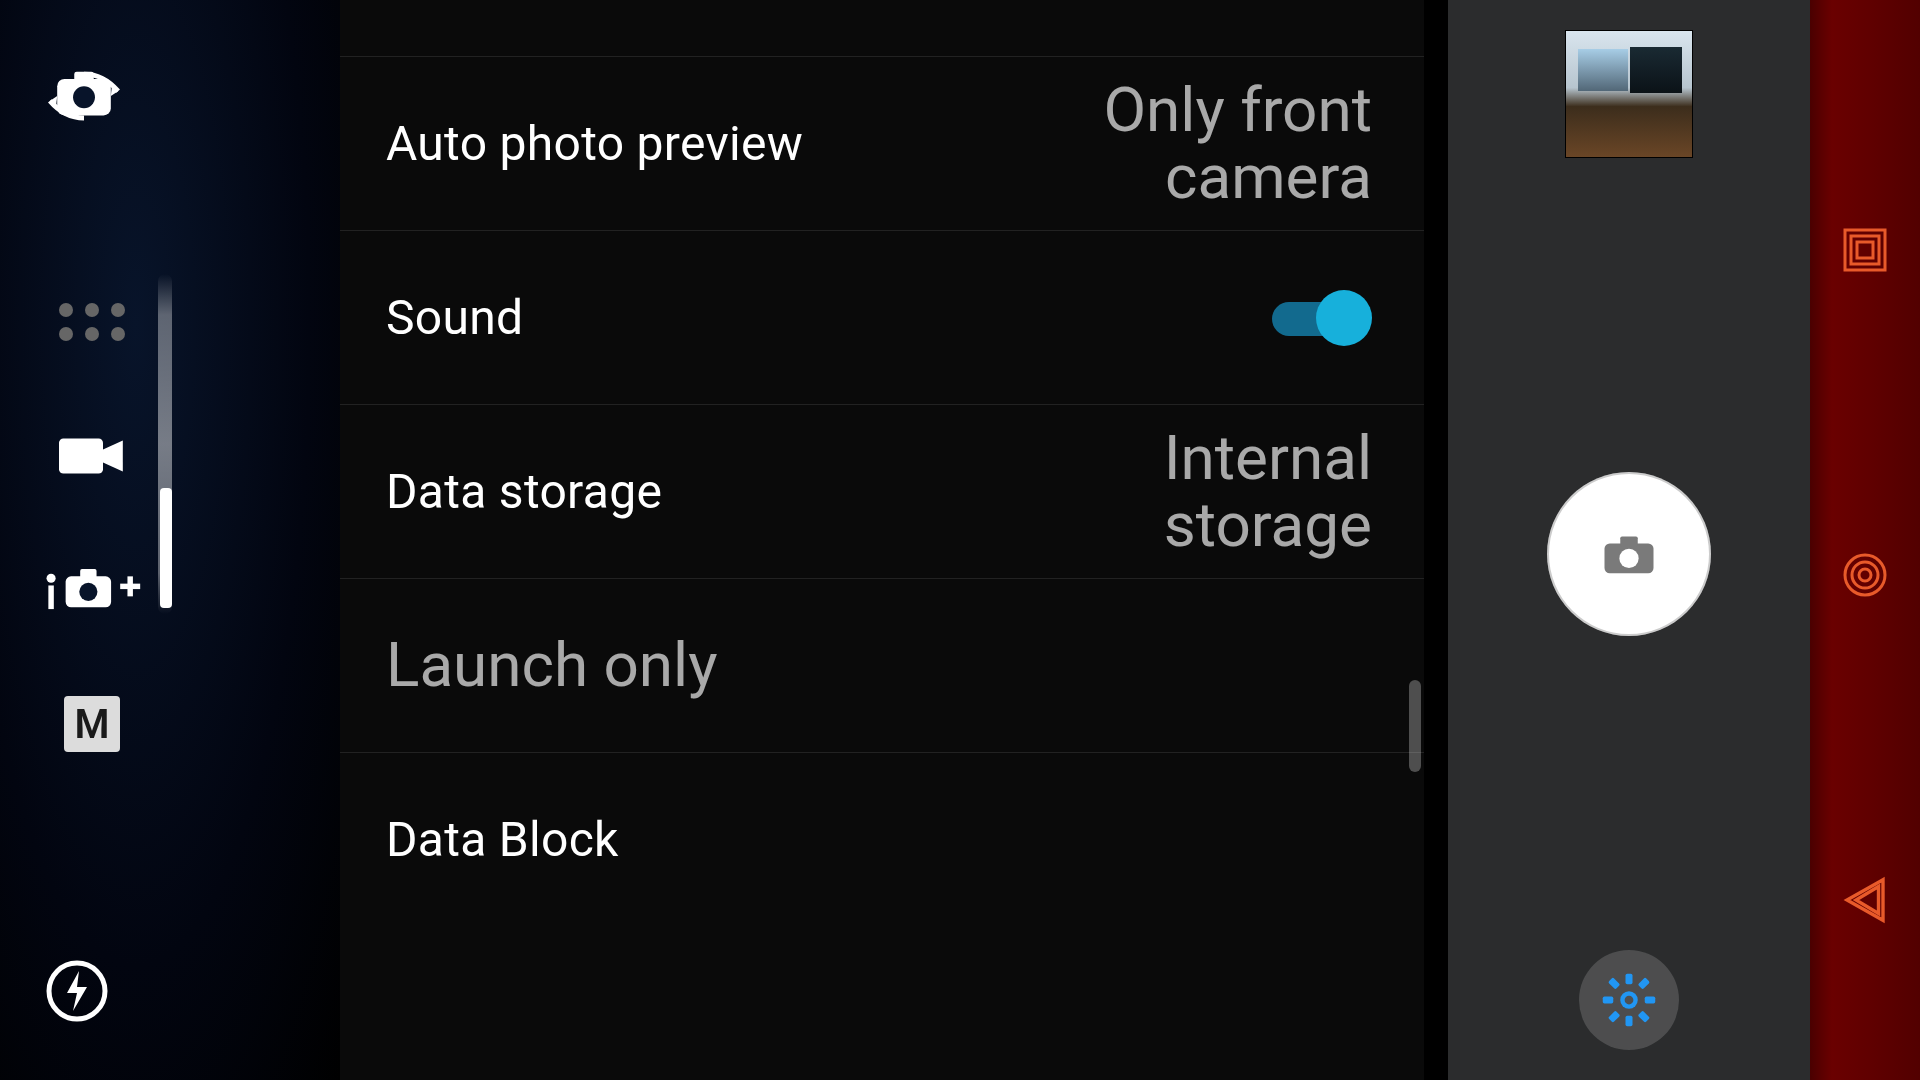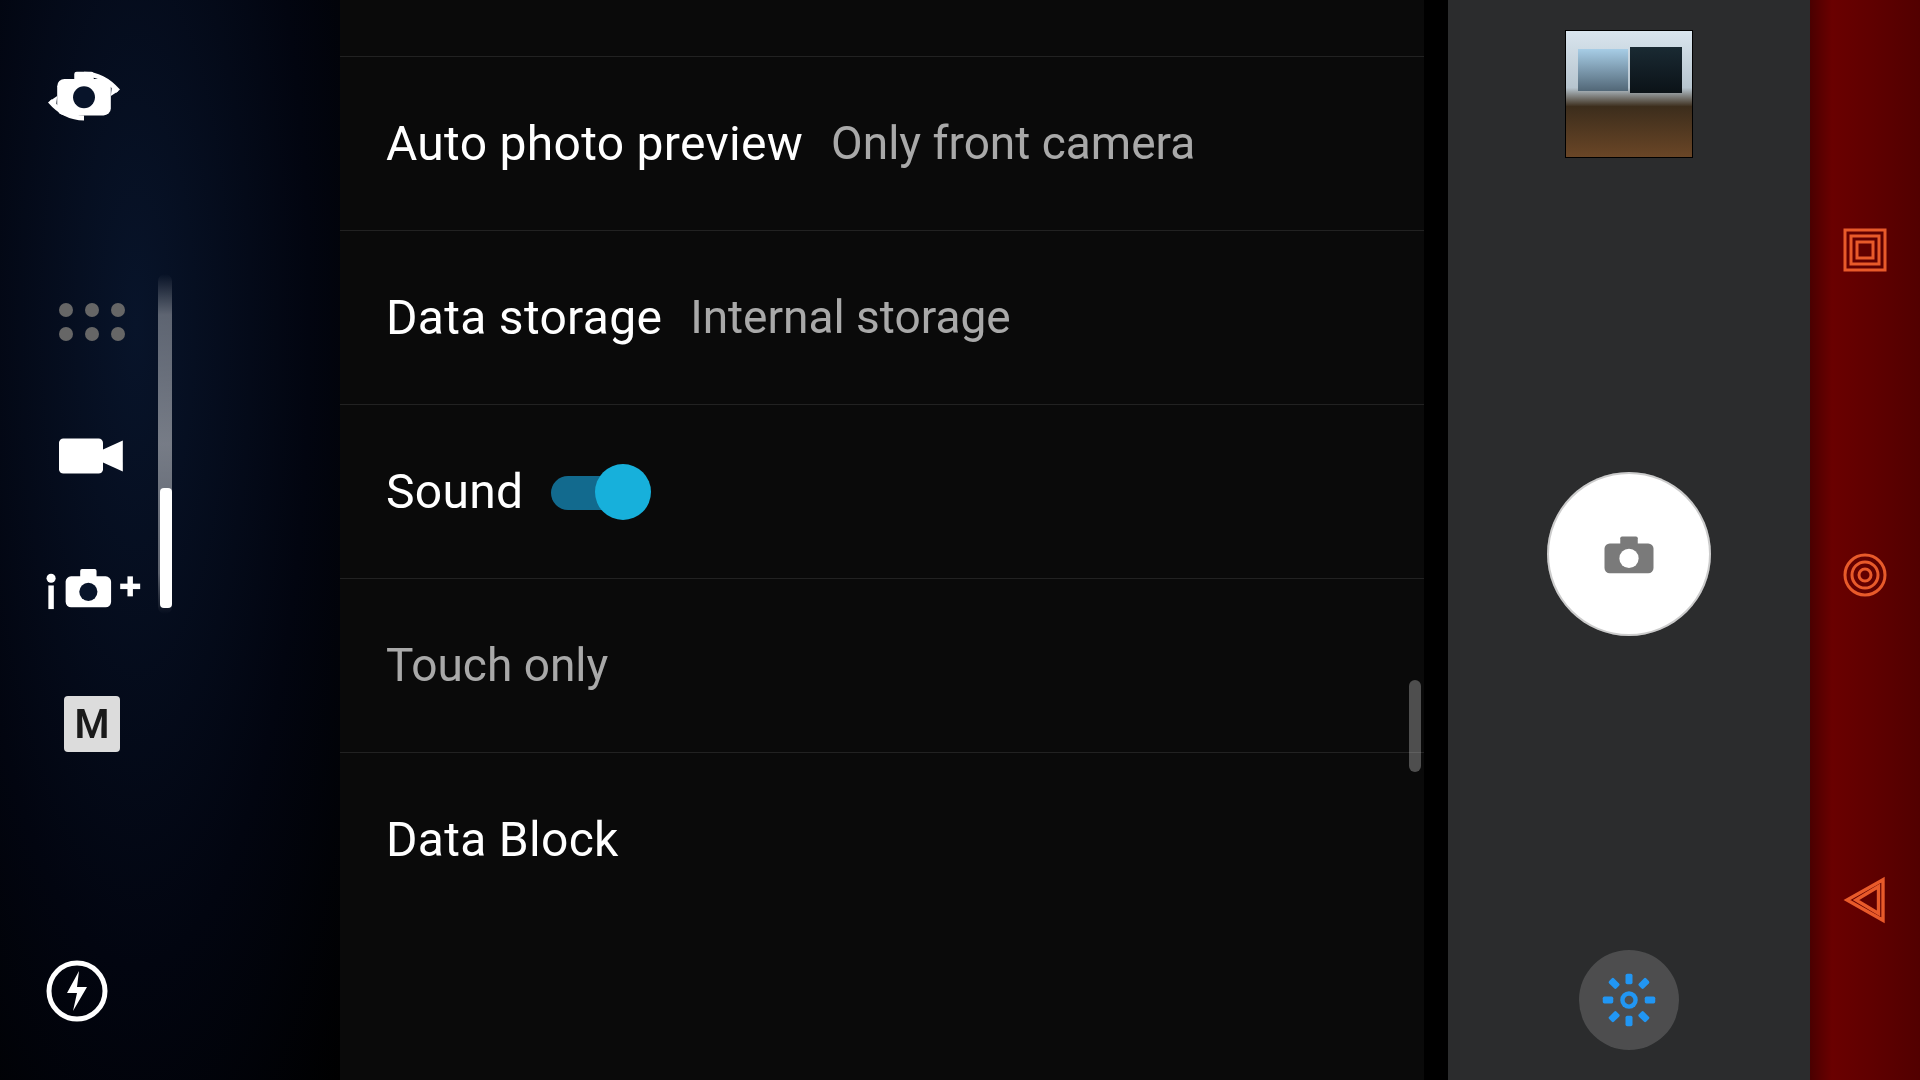--- a/index.html
+++ b/index.html
@@ -58,29 +58,29 @@
   
   .settings {
     position:absolute;
     left: 340px; top: 0;
     width: 1084px; height: 1080px;
     background: rgba(255,255,255,.04);
     color:#fff;
     overflow:hidden;
   }
   .row {
-    display:flex; align-items:center; 
+    display:flex; align-items:center; justify-content:space-between;
     padding: 0 52px 0 46px;
     min-height: 174px;
     border-top:1px solid rgba(255,255,255,.10);
     gap:28px;
   }
   .row:first-child { border-top: none; min-height: 56px; }
   .row-label { font-size: 48px; font-weight:400; color:#fff; letter-spacing:.3px;}
-  .row-value { font-size: 46px; color: rgba(255,255,255,.65); text-align:right; line-height:1.08; max-width:420px;}
+  .row-value { font-size: 62px; color: rgba(255,255,255,.65); text-align:right; line-height:1.08; max-width:420px;}
   .toggle {
     width: 100px; height: 56px; position:relative;
   }
   .toggle-track {
     position:absolute; left:0; top:12px; width:92px; height:34px; border-radius:20px;
     background:#126a8e;
   }
   .toggle-thumb {
     position:absolute; right:0; top:0; width:56px; height:56px; border-radius:50%;
     background:#17b0db;
@@ -193,34 +193,34 @@
   <div class="settings">
     <div class="row"></div>
 
     <div class="row">
       <span class="row-label">Auto photo preview</span>
       <span class="row-value">Only front camera</span>
     </div>
 
 
     <div class="row">
-      <span class="row-label">Data storage</span>
-      <span class="row-value">Internal storage</span>
-    </div>
-
-    <div class="row">
       <span class="row-label">Sound</span>
       <div class="toggle">
         <div class="toggle-track"></div>
         <div class="toggle-thumb"></div>
       </div>
     </div>
 
     <div class="row">
-      <span class="row-value">Touch only</span>
+      <span class="row-label">Data storage</span>
+      <span class="row-value">Internal storage</span>
+    </div>
+
+    <div class="row">
+      <span class="row-value">Launch only</span>
     </div>
 
     <div class="row">
       <span class="row-label">Data Block</span>
       <span class="row-value"></span>
     </div>
 
     <div class="scroll-indicator"></div>
   </div>
 

